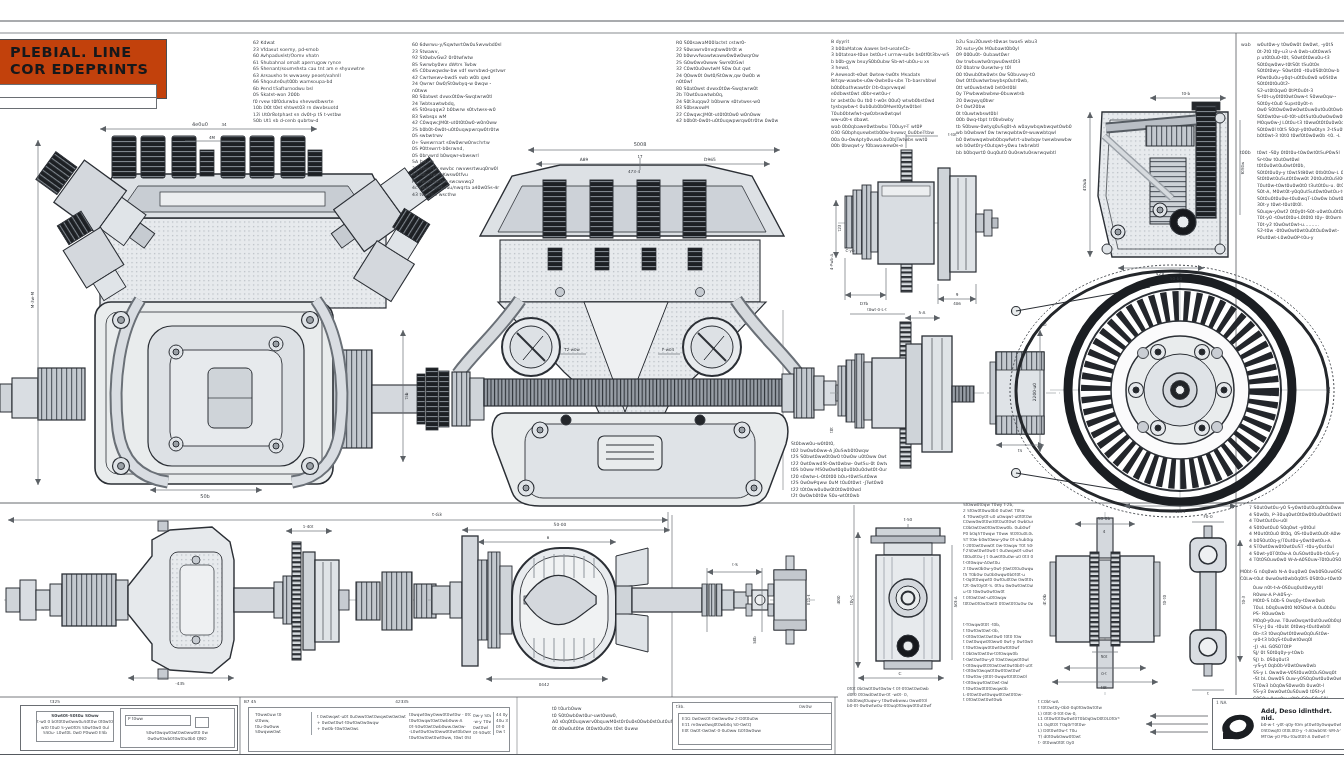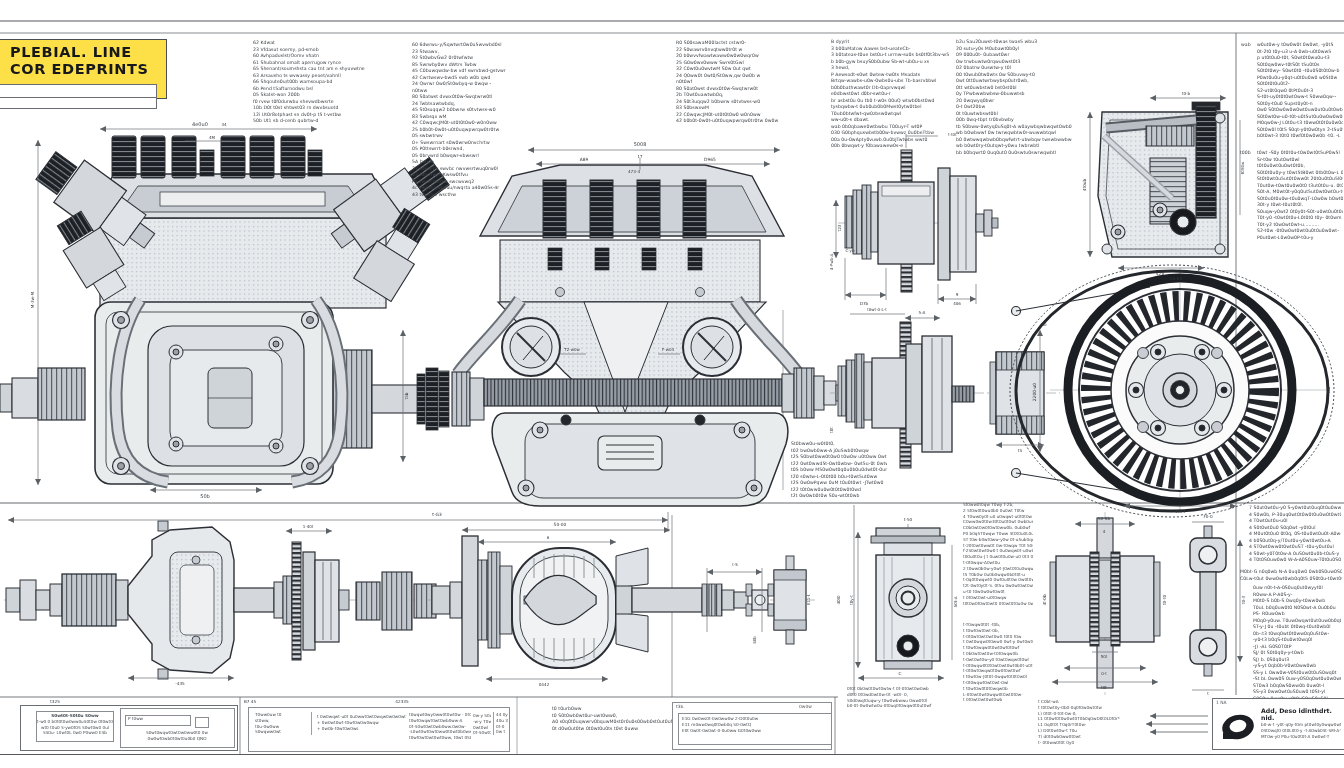--- a/index.html
+++ b/index.html
@@ -2,21 +2,21 @@
 <html><head>
 <meta charset="utf-8">
 <style>
   html,body{margin:0;padding:0;background:#ffffff;font-family:"DejaVu Sans",sans-serif;}
   #page{position:relative;width:1344px;height:768px;background:#ffffff;overflow:hidden;}
   .abs{position:absolute;}
   .tiny{font-size:4.6px;line-height:6.5px;color:#3d4146;letter-spacing:.04px;}
   .tiny div{white-space:nowrap;overflow:hidden;}
   .tiny2{font-size:4.2px;line-height:5.8px;color:#474b50;}
   .tiny2 div{white-space:nowrap;overflow:hidden;}
-  .titlebox{border:1.4px solid #4a4e53;border-left:none;background:#fde047;
+  .titlebox{border:1.4px solid #4a4e53;border-left:none;background:#c2410c;
             padding:4px 6px 16px 10px;}
   .titlebox .t1,.titlebox .t2{font-weight:bold;color:#16181b;font-size:14.5px;line-height:16.5px;letter-spacing:.6px;}
   .row-thin{border:0.9px solid #6a6e73;border-left:none;background:#fff;}
   .boxed{border:0.9px solid #6a6e73;background:#fff;}
   .boxed-l{border:0.7px solid #8a8e93;background:#fff;}
   .ctr{text-align:center;}
   .bold{font-weight:bold;}
   .cornertitle{font-size:6.2px;font-weight:bold;color:#1c1f23;line-height:7px;}
   .lbl{font-size:4.4px;color:#55595e;}
 </style>

